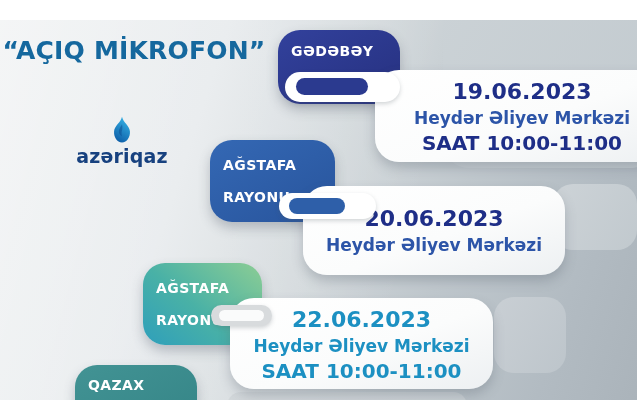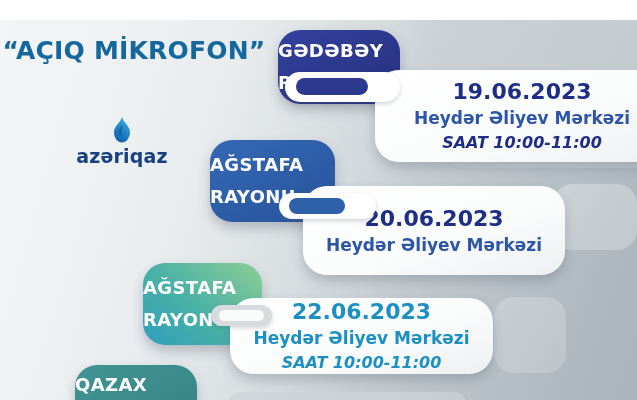--- a/index.html
+++ b/index.html
@@ -22,42 +22,42 @@
     background:linear-gradient(135deg,#ced4d8,#bfc7cc);
   }
   .ghost1{left:443px;top:-20px;width:214px;height:168px;border-radius:26px;background:linear-gradient(120deg,#cbd2d6,#c2cacf);}
   .ghost2{left:553px;top:164px;width:84px;height:66px;background:linear-gradient(120deg,#cdd3d7,#c1c9ce);}
   .ghost3{left:494px;top:277px;width:72px;height:76px;background:linear-gradient(120deg,#c9cfd4,#bdc5cb);}
   .ghost4{left:227px;top:372px;width:240px;height:40px;border-radius:14px;background:linear-gradient(120deg,#d2d7da,#c6cdd1);}
 
   .badge{
     position:absolute;border-radius:22px;color:#fff;
     display:flex;flex-direction:column;justify-content:center;
-    box-sizing:border-box;
-    font-weight:800;font-size:18px;line-height:32px;letter-spacing:.4px;
+    padding-left:13px;box-sizing:border-box;
+    font-weight:800;font-size:14px;line-height:32px;letter-spacing:.4px;
     box-shadow:0 6px 12px rgba(70,80,95,.30);
   }
   .badge1{left:278px;top:10px;width:122px;height:74px;}
   .badge2{left:210px;top:120px;width:125px;height:82px;}
   .badge3{left:143px;top:243px;width:119px;height:82px;}
   .badge4{left:75px;top:345px;width:122px;height:72px;border-radius:22px;}
 
   .card{
     position:absolute;border-radius:24px;
     background:linear-gradient(160deg,#ffffff 0%,#fbfcfc 55%,#edf0f2 100%);
     box-shadow:0 6px 12px rgba(85,95,110,.30);
     display:flex;flex-direction:column;justify-content:center;align-items:center;
     text-align:center;box-sizing:border-box;
   }
   .card .date{font-weight:800;font-size:22px;line-height:29px;}
   .card .venue{font-weight:800;font-size:17px;line-height:25px;}
-  .card .time{font-weight:800;font-size:16px;line-height:24px;font-style:italic;}
+  .card .time{font-weight:800;font-size:20px;line-height:24px;}
   .card1{left:375px;top:50px;width:294px;height:92px;}
   .card2{left:303px;top:166px;width:262px;height:89px;}
-  .card3{left:230px;top:278px;width:263px;height:76px;}
+  .card3{left:230px;top:278px;width:263px;height:91px;}
   .card4{left:167px;top:388px;width:270px;height:44px;}
 
   .link{position:absolute;border-radius:15px;box-shadow:0 2px 4px rgba(80,90,100,.25);}
   .link .hole{position:absolute;border-radius:9px;}
   .link1{left:285px;top:52px;width:115px;height:30px;}
   .link1 .hole{left:11px;top:6px;width:72px;height:17px;}
   .link2{left:279px;top:173px;width:97px;height:26px;}
   .link2 .hole{left:10px;top:5px;width:56px;height:16px;}
   .link3{left:211px;top:285px;width:61px;height:21px;border-radius:11px;}
   .link3 .hole{left:8px;top:5px;width:45px;height:11px;}

